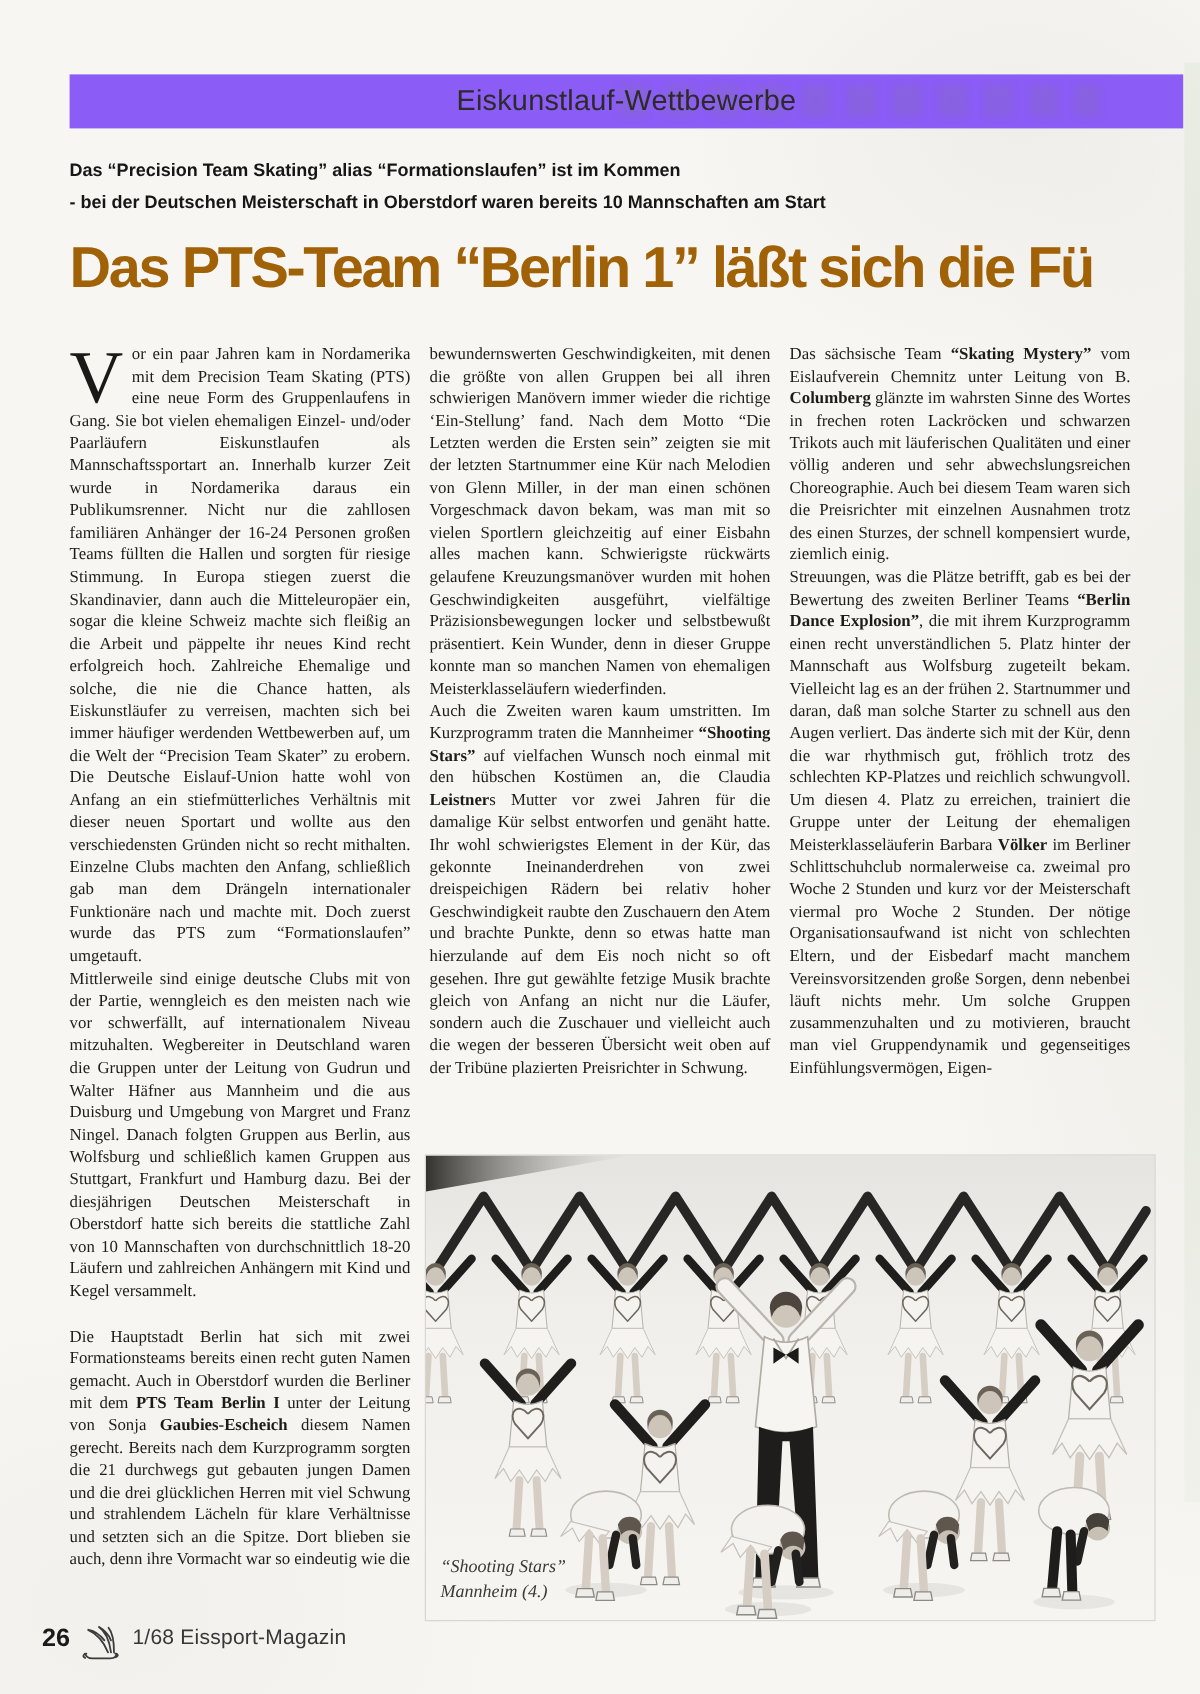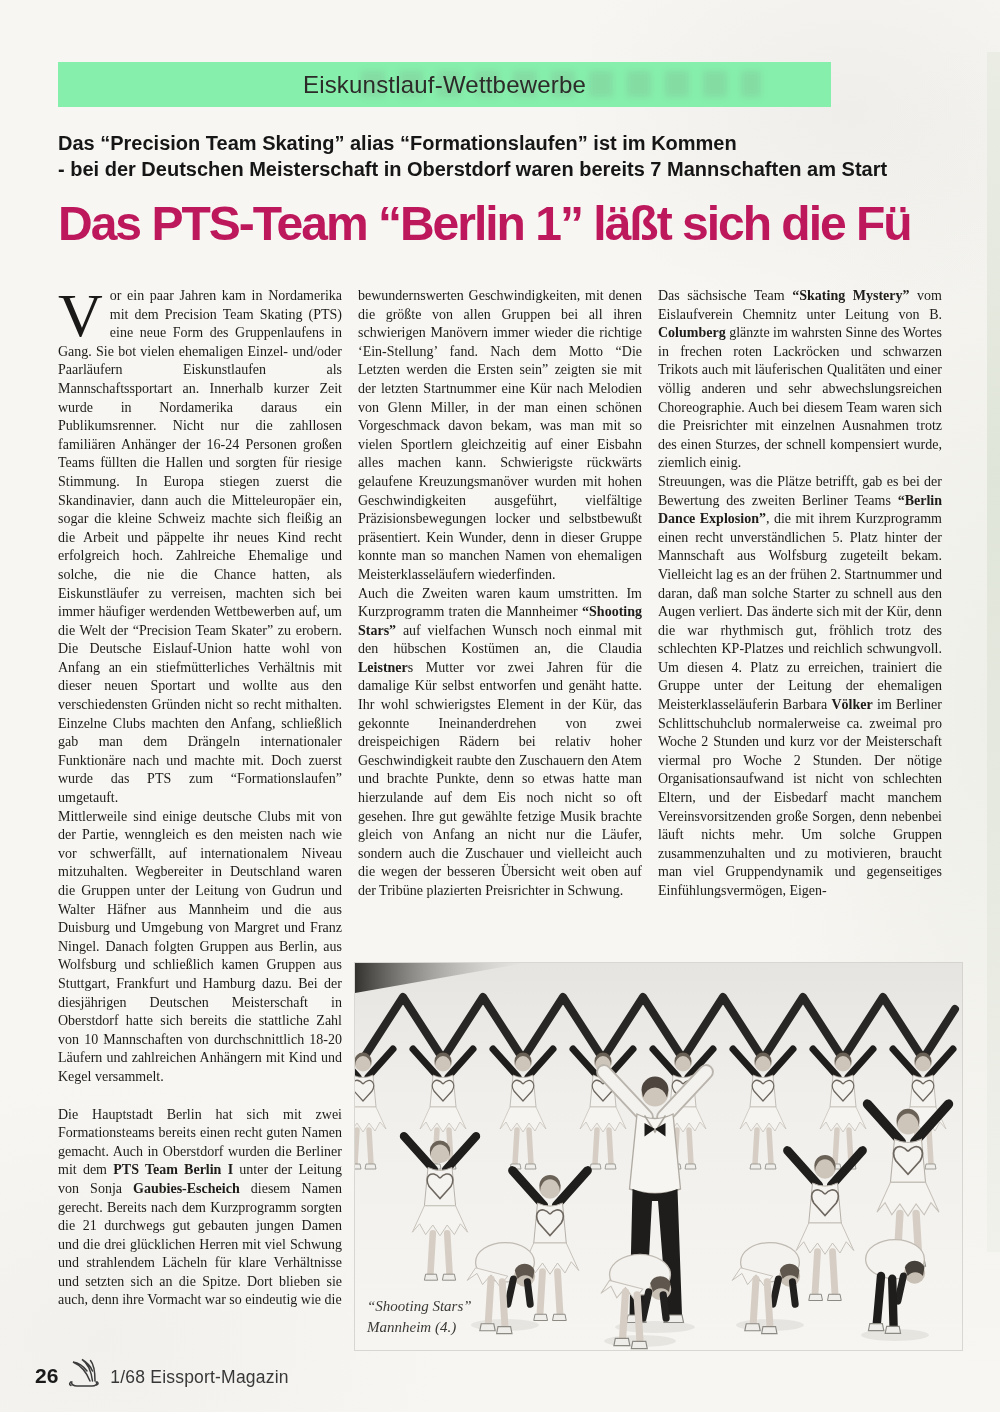--- a/index.html
+++ b/index.html
@@ -13,66 +13,66 @@
   .page::before{
     content:"";position:absolute;inset:0;pointer-events:none;
     background:
       radial-gradient(420px 300px at 85% 8%, rgba(190,190,185,.14), transparent 70%),
       radial-gradient(500px 380px at 10% 95%, rgba(190,190,185,.10), transparent 70%),
       radial-gradient(300px 900px at 99% 50%, rgba(170,178,160,.10), transparent 75%);
   }
   .edge-strip{position:absolute;right:0;top:52px;width:13px;height:1200px;
     background:linear-gradient(180deg,#e9ece3,#dde3d6 35%,#e7eae1 75%,#eff0ea);opacity:.85;}
 
-  .band{position:absolute;left:58px;top:62px;width:773px;height:45px;background:#86efac;}
+  .band{position:absolute;left:58px;top:62px;width:928px;height:45px;background:#8b5cf6;}
   .band-ghost{position:absolute;right:70px;top:9px;width:400px;height:26px;
     background:repeating-linear-gradient(90deg, rgba(125,125,120,.16) 0 24px, rgba(125,125,120,0) 24px 38px);
     filter:blur(3px);}
   .band-title{position:absolute;left:0;right:0;top:0;height:45px;line-height:46px;text-align:center;
     font-family:"Liberation Sans",sans-serif;font-size:24px;color:#2c2b29;letter-spacing:.2px;}
 
   .kicker{position:absolute;left:58px;top:130px;width:900px;
-    font-family:"Liberation Sans",sans-serif;font-weight:700;font-size:20px;line-height:26px;color:#161616;}
+    font-family:"Liberation Sans",sans-serif;font-weight:700;font-size:15px;line-height:26px;color:#161616;}
   .headline{position:absolute;left:58px;top:196px;width:942px;height:62px;overflow:hidden;margin:0;
     font-family:"Liberation Sans",sans-serif;font-weight:700;font-size:48px;letter-spacing:-2px;
-    white-space:nowrap;color:#be185d;}
+    white-space:nowrap;color:#a16207;}
 
   .columns{position:absolute;left:58px;top:287px;width:884px;}
   .col{position:absolute;top:0;width:284px;font-size:14px;line-height:18.6px;}
   .col1{left:0;} .col2{left:300px;} .col3{left:600px;font-family:Liberation Serif, serif;}
   .p{margin:0;text-align:justify;hyphens:auto;-webkit-hyphens:auto;}
   .p.gap{margin-top:19px;}
   .dropcap{float:left;font-size:62px;line-height:50px;padding:3px 7px 0 0;color:#1a1918;}
 
   .photo{position:absolute;left:355px;top:963px;width:607px;height:387px;margin:0;
     background:#efeeec;box-shadow:0 0 0 1px rgba(160,158,152,.35);}
   .photo svg{display:block;}
   .caption{position:absolute;left:12px;bottom:12px;
     font-style:italic;font-size:15px;line-height:21px;color:#3b3935;}
 
-  .footer{position:absolute;left:35px;top:1354px;height:34px;display:flex;align-items:flex-end;gap:9px;
+  .footer{position:absolute;left:35px;top:1354px;height:34px;display:flex;align-items:flex-start;gap:9px;
     font-family:"Liberation Sans",sans-serif;}
   .pageno{font-weight:700;font-size:21px;color:#1a1a1a;}
   .issue{font-size:17.5px;color:#373737;letter-spacing:.2px;}
 </style>
 </head>
 <body>
 
 <div class="page">
 
   <div class="edge-strip"></div>
 
   <header class="band">
     <div class="band-ghost"></div>
     <span class="band-title">Eiskunstlauf-Wettbewerbe</span>
   </header>
 
   <div class="kicker">
     <div>Das “Precision Team Skating” alias “Formationslaufen” ist im Kommen</div>
-    <div>- bei der Deutschen Meisterschaft in Oberstdorf waren bereits 7 Mannschaften am Start</div>
+    <div>- bei der Deutschen Meisterschaft in Oberstdorf waren bereits 10 Mannschaften am Start</div>
   </div>
 
   <h1 class="headline">Das PTS-Team “Berlin 1” läßt sich die Fü</h1>
 
   <main class="columns">
     <div class="col col1">
       <p class="p"><span class="dropcap">V</span><span><span>or ein paar Jahren kam in Nordamerika mit dem Precision Team Skating (PTS) eine neue Form des Gruppenlaufens in Gang. Sie bot vielen ehemaligen Einzel- und/oder Paarläufern Eiskunstlaufen als Mannschaftssportart an. Innerhalb kurzer Zeit wurde in Nordamerika daraus ein Publikumsrenner. Nicht nur die zahllosen familiären Anhänger der 16-24 Personen großen Teams füllten die Hallen und sorgten für riesige Stimmung. In Europa stiegen zuerst die Skandinavier, dann auch die Mitteleuropäer ein, sogar die kleine Schweiz machte sich fleißig an die Arbeit und päppelte ihr neues Kind recht erfolgreich hoch. Zahlreiche Ehemalige und solche, die nie die Chance hatten, als Eiskunstläufer zu verreisen, machten sich bei immer häufiger werdenden Wettbewerben auf, um die Welt der “Precision Team Skater” zu erobern. Die Deutsche Eislauf-Union hatte wohl von Anfang an ein stiefmütterliches Verhältnis mit dieser neuen Sportart und wollte aus den verschiedensten Gründen nicht so recht mithalten. Einzelne Clubs machten den Anfang, schließlich gab man dem Drängeln internationaler Funktionäre nach und machte mit. Doch zuerst wurde das PTS zum “Formationslaufen” umgetauft.</span></span></p>
       <p class="p"><span>Mittlerweile sind einige deutsche Clubs mit von der Partie, wenngleich es den meisten nach wie vor schwerfällt, auf internationalem Niveau mitzuhalten. Wegbereiter in Deutschland waren die Gruppen unter der Leitung von Gudrun und Walter Häfner aus Mannheim und die aus Duisburg und Umgebung von Margret und Franz Ningel. Danach folgten Gruppen aus Berlin, aus Wolfsburg und schließlich kamen Gruppen aus Stuttgart, Frankfurt und Hamburg dazu. Bei der diesjährigen Deutschen Meisterschaft in Oberstdorf hatte sich bereits die stattliche Zahl von 10 Mannschaften von durchschnittlich 18-20 Läufern und zahlreichen Anhängern mit Kind und Kegel versammelt.</span></p>
       <p class="p gap"><span>Die Hauptstadt Berlin hat sich mit zwei Formationsteams bereits einen recht guten Namen gemacht. Auch in Oberstdorf wurden die Berliner mit dem </span><span style="font-weight: 700;">PTS Team Berlin I</span><span> unter der Leitung von Sonja </span><span style="font-weight: 700;">Gaubies-Escheich</span><span> diesem Namen gerecht. Bereits nach dem Kurzprogramm sorgten die 21 durchwegs gut gebauten jungen Damen und die drei glücklichen Herren mit viel Schwung und strahlendem Lächeln für klare Verhältnisse und setzten sich an die Spitze. Dort blieben sie auch, denn ihre Vormacht war so eindeutig wie die</span></p>
     </div>

